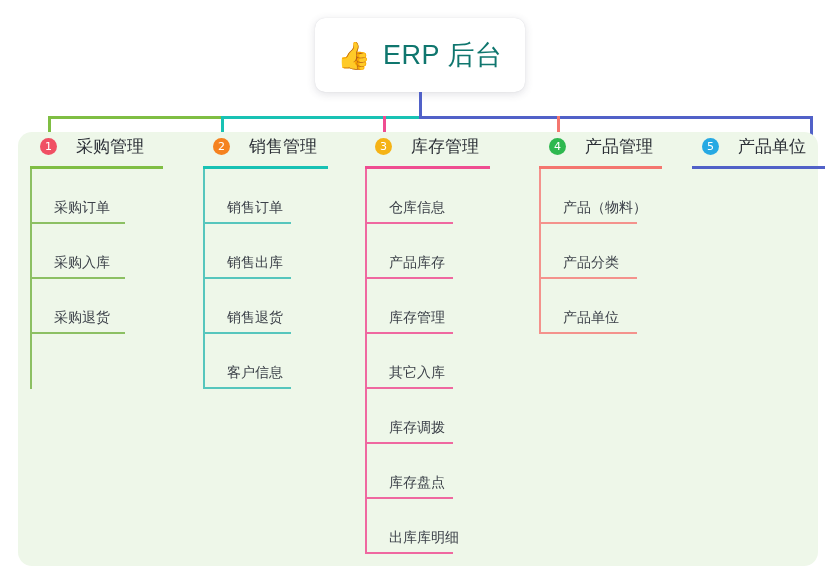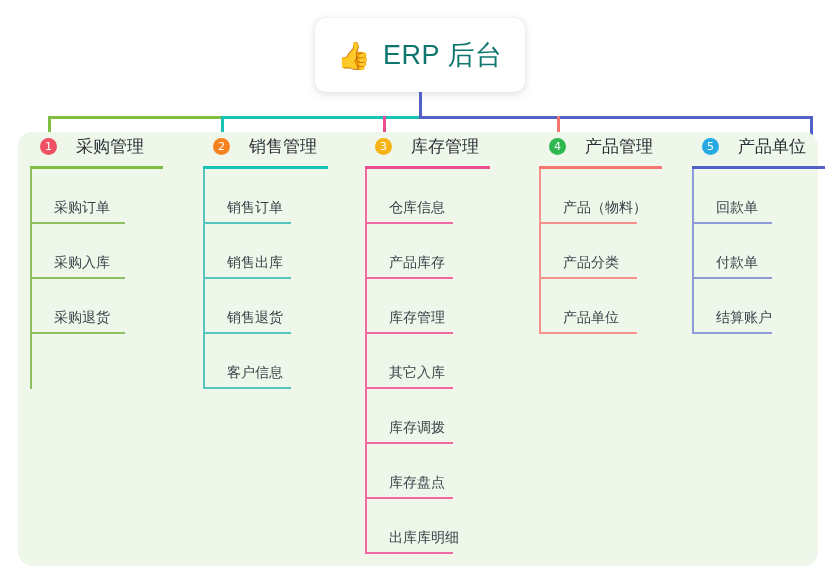--- a/index.html
+++ b/index.html
@@ -263,29 +263,14 @@
           <div class="item-rule" style="width: 98px; background: rgb(244, 146, 140);"></div>
         </div>
       </div>
     </div>
     <div class="column" style="left: 674px;">
       <div class="col-head">
         <span class="badge" style="background: rgb(39, 169, 227);">5</span>
         <span class="col-title">产品单位</span>
       </div>
       <div class="head-rule" style="width: 133px; background: rgb(81, 97, 200);"></div>
-      <div class="items">
-        <div class="spine" style="height: 165px; background: rgb(142, 154, 216);"></div>
-        <div class="item">
-          <span class="item-label">回款单</span>
-          <div class="item-rule" style="width: 80px; background: rgb(142, 154, 216);"></div>
-        </div>
-        <div class="item">
-          <span class="item-label">付款单</span>
-          <div class="item-rule" style="width: 80px; background: rgb(142, 154, 216);"></div>
-        </div>
-        <div class="item">
-          <span class="item-label">结算账户</span>
-          <div class="item-rule" style="width: 80px; background: rgb(142, 154, 216);"></div>
-        </div>
-      </div>
     </div>
   </div>
 
 </body></html>

